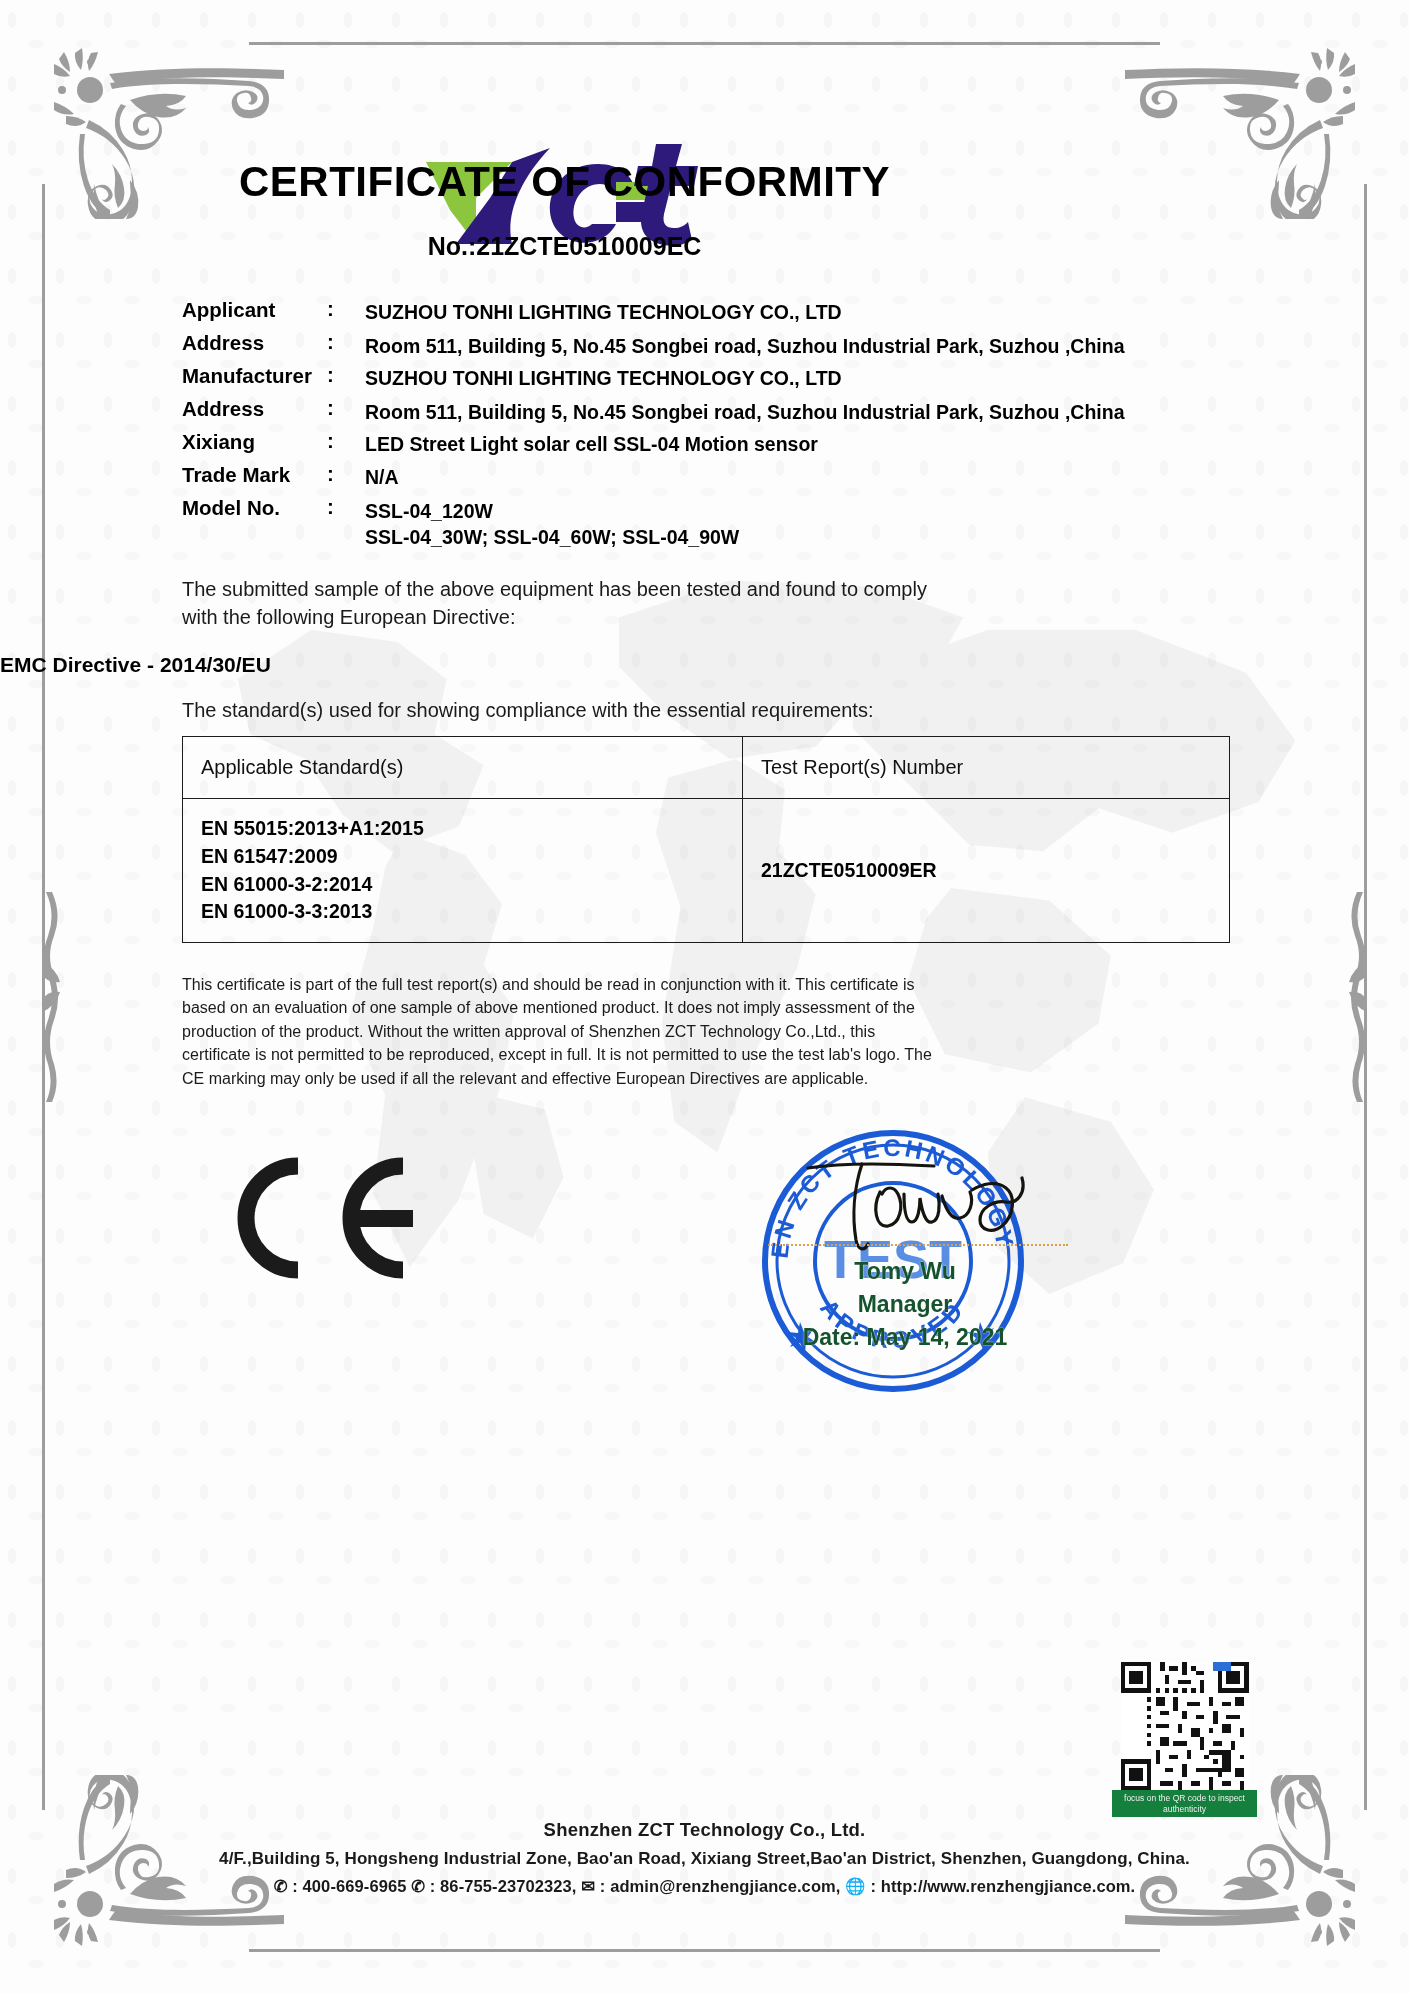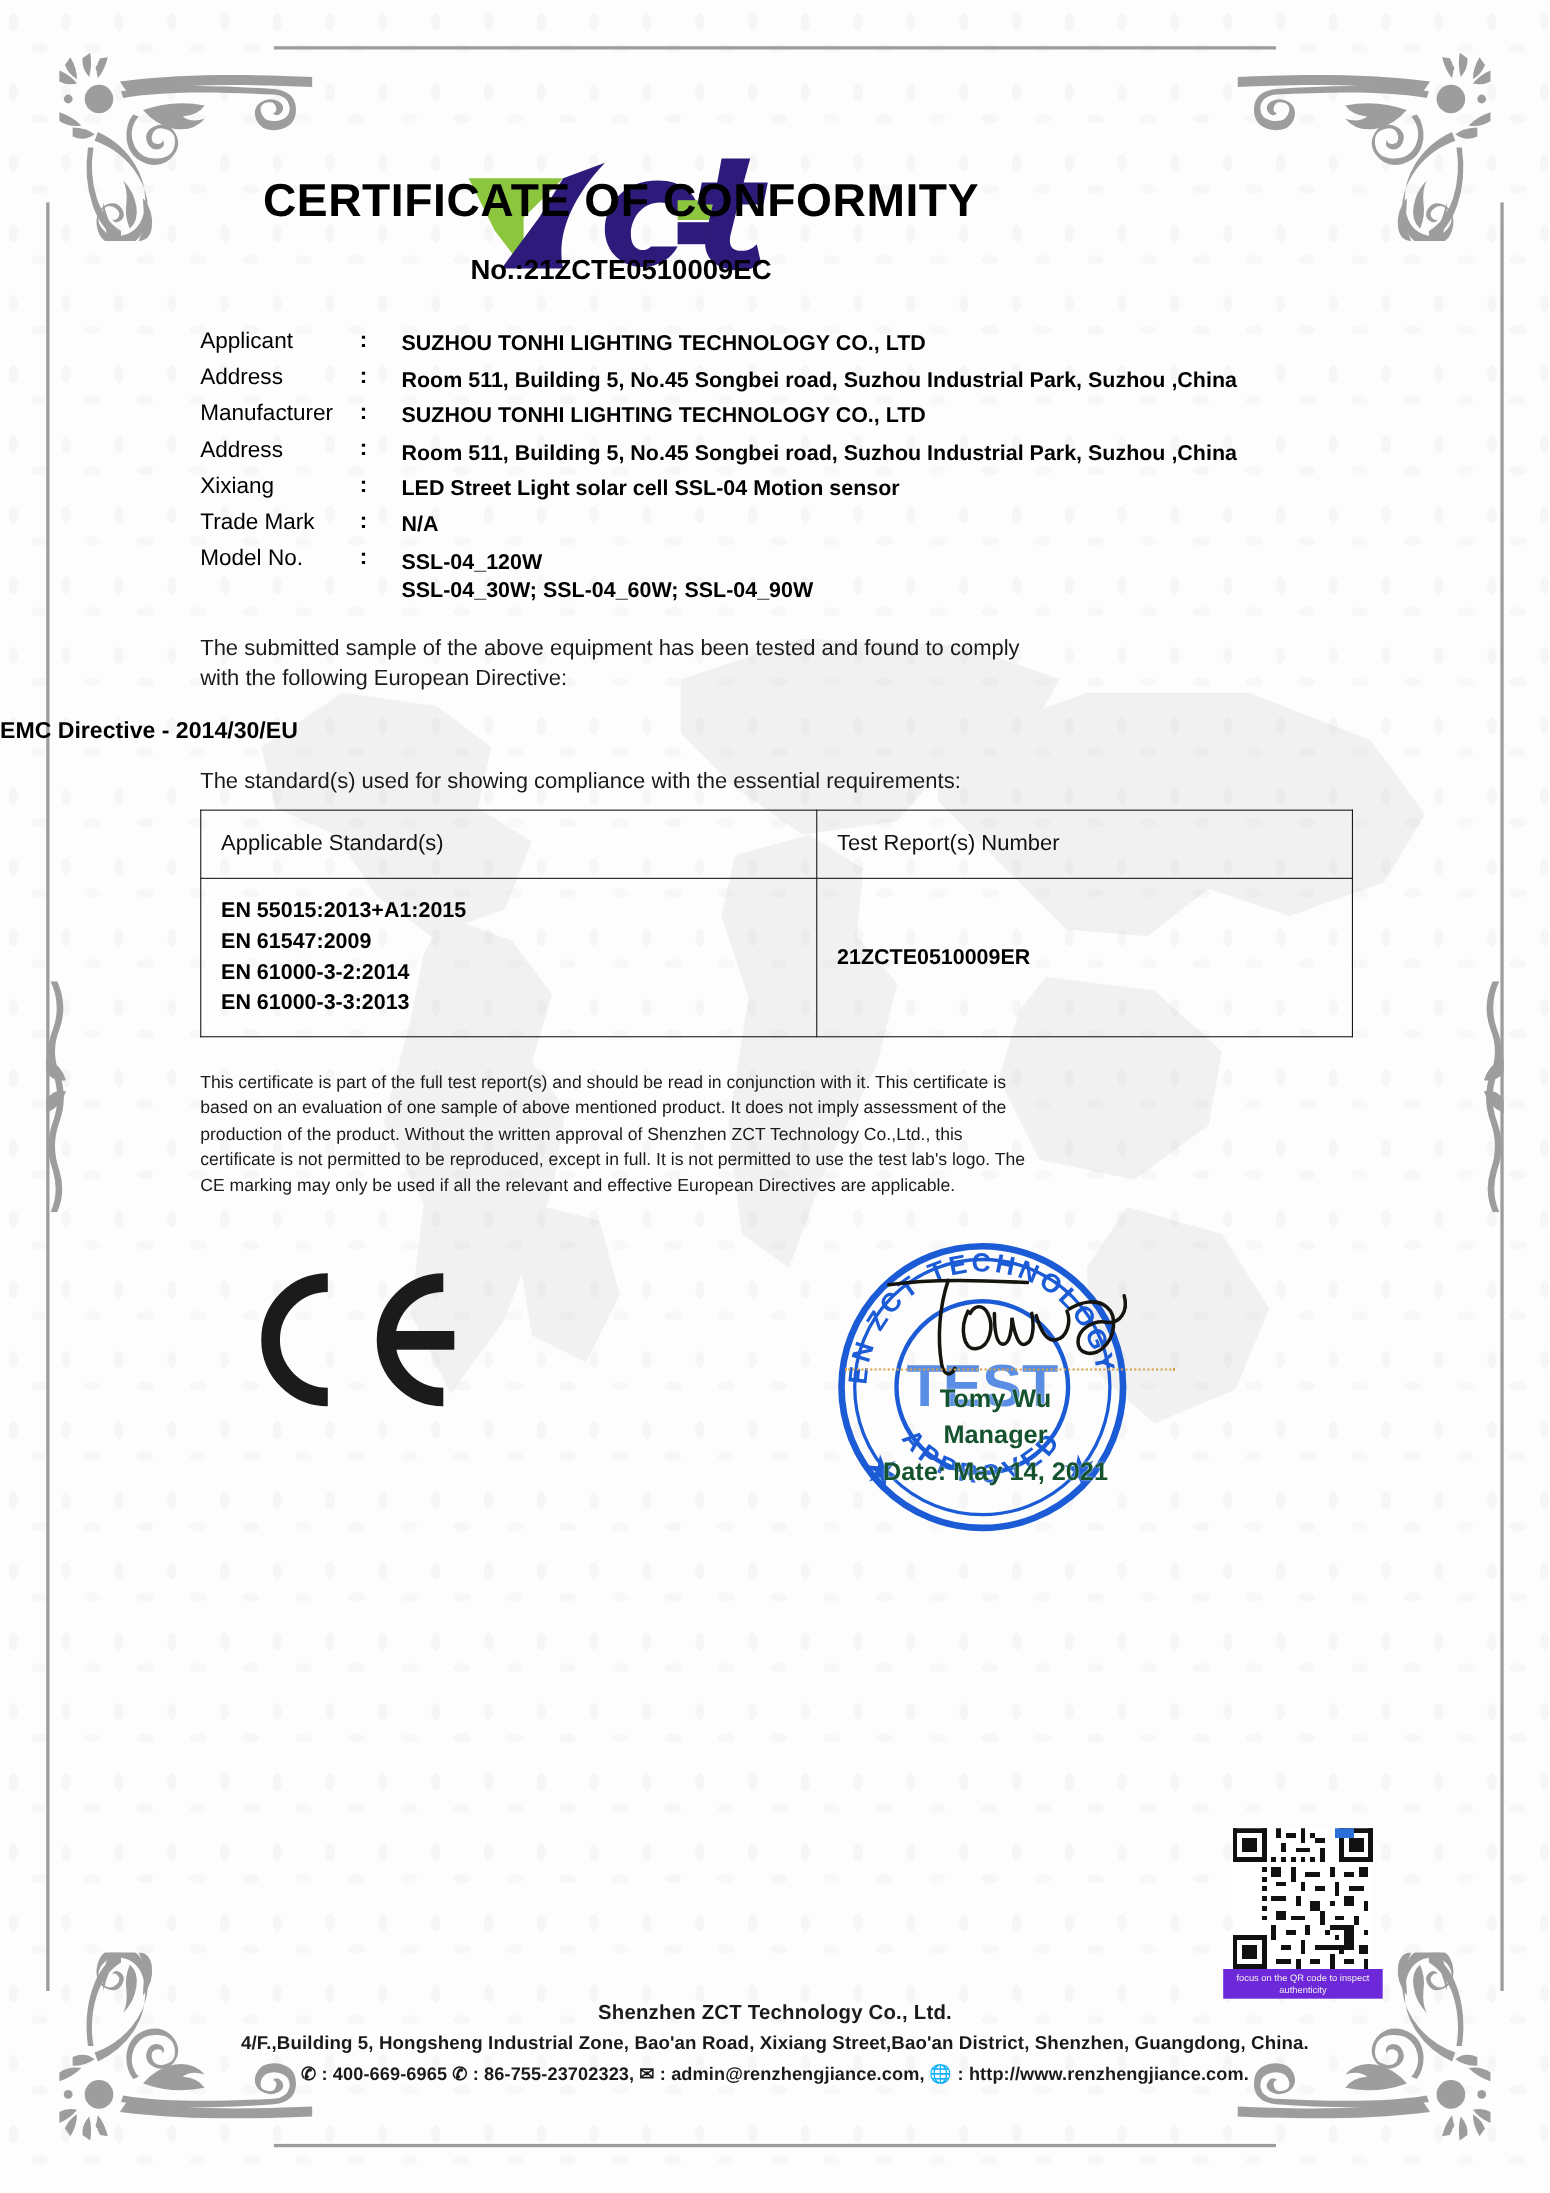--- a/index.html
+++ b/index.html
@@ -73,21 +73,21 @@
     font-weight:bold;
     margin-top:26px;
     color:#000;
   }
 
   
   .details { margin:36px 0 0 182px; width:1060px; }
   .det-row { display:flex; align-items:flex-start; margin-bottom:4px; }
   .det-label {
     width:145px; flex:0 0 145px;
-    font-size:20.5px; font-weight:normal; color:#000;
+    font-size:20.5px; font-weight:bold; color:#000;
     padding-top:1px;
   }
   .det-colon { width:38px; flex:0 0 38px; font-size:20.5px; font-weight:bold; }
   .det-value {
     flex:1;
     font-size:19.5px; font-weight:bold; color:#000;
     line-height:1.32;
     padding-top:3px;
   }
   .det-row.tall .det-value { line-height:1.35; }
@@ -159,21 +159,21 @@
   
   #footer { position:absolute; left:0; bottom:98px; width:1409px; text-align:center; }
   .f-company { font-size:18.5px; font-weight:bold; color:#1a1a1a; letter-spacing:.2px; }
   .f-addr { font-size:17px; font-weight:bold; color:#1a1a1a; margin-top:8px; letter-spacing:.1px; }
   .f-contact { font-size:16.5px; font-weight:bold; color:#1a1a1a; margin-top:8px; letter-spacing:.1px; }
 
   
   #qr-box { position:absolute; right:152px; bottom:172px; width:145px; height:160px; }
   #qr-img { width:145px; height:128px; display:block; }
   #qr-cap {
-    width:145px; background:#6d28d9; color:#efefef;
+    width:145px; background:#15803d; color:#efefef;
     font-size:8.5px; line-height:1.25; text-align:center; padding:3px 2px;
   }
 </style>
 </head>
 <body>
 
 <div id="page">
 
   <div id="watermark"></div>
 

